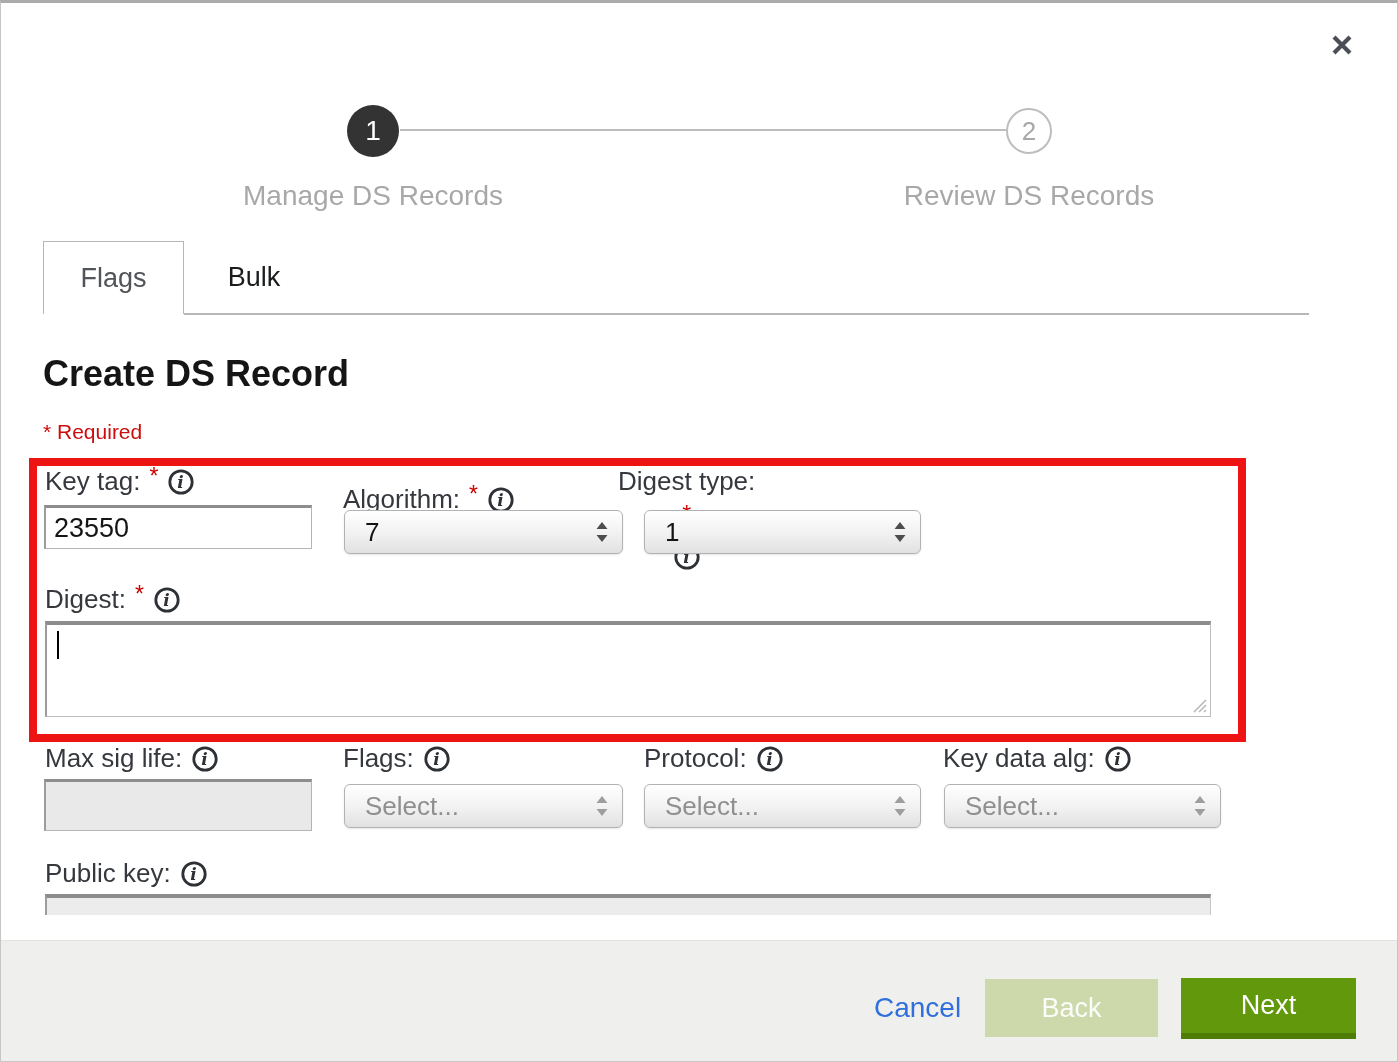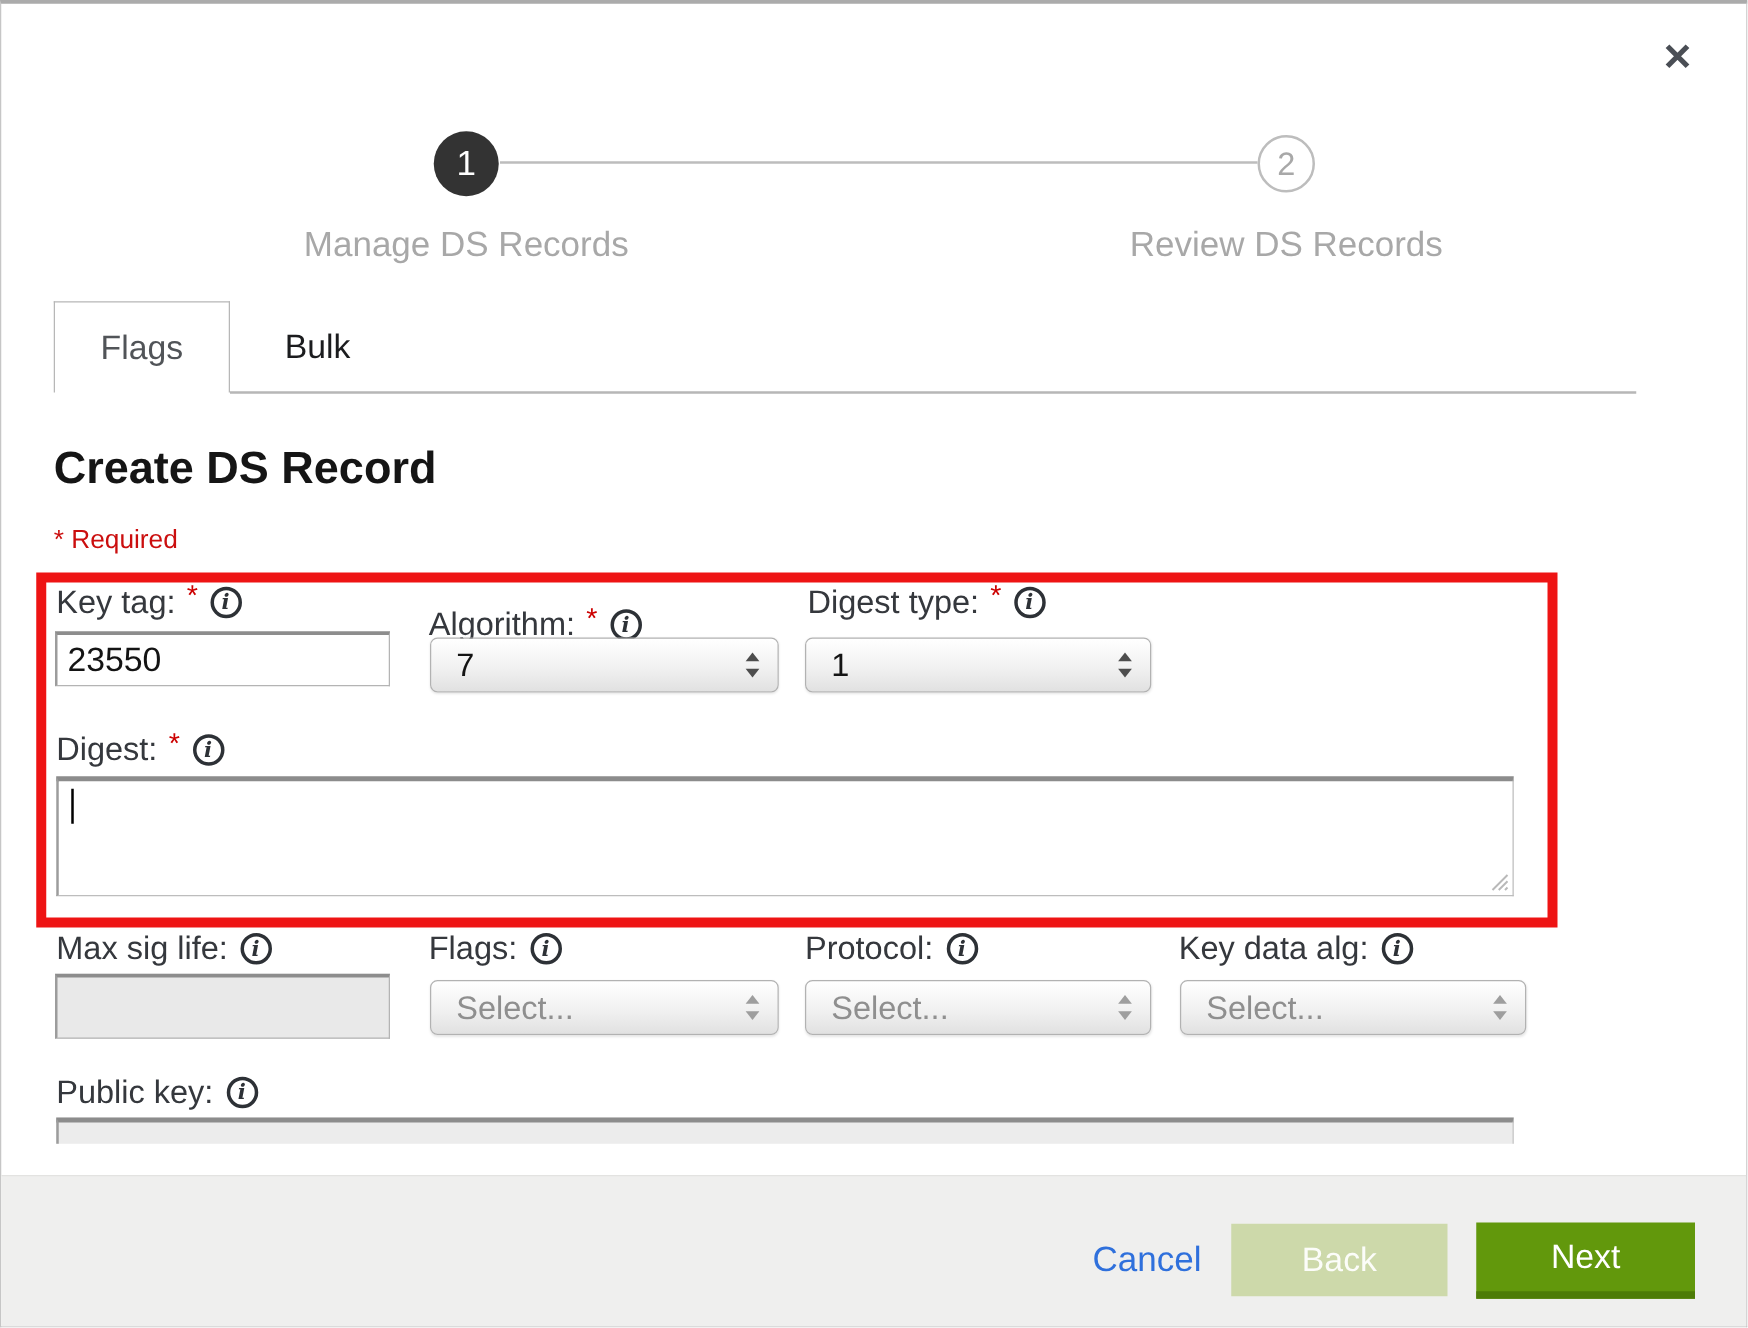--- a/index.html
+++ b/index.html
@@ -137,21 +137,21 @@
   <div class="flabel" style="left:342px; top:463px;margin-top:18px;">
     <span>Algorithm:</span>
     <span class="req">*</span>
     <span class="info">
       <svg width="28" height="28" viewBox="0 0 28 28">
         <circle cx="14" cy="14" r="11.2" fill="none" stroke="#2d3136" stroke-width="2.8"></circle>
         <text x="13.5" y="19.5" text-anchor="middle" font-family="DejaVu Serif, serif" font-style="italic" font-weight="bold" font-size="17" fill="#2d3136">i</text>
       </svg>
     </span>
   </div>
-  <div class="flabel" style="left:645px; top:463px;">
+  <div class="flabel" style="left:617px; top:463px;flex-direction:column;">
     <span>Digest type:</span>
     <span class="req">*</span>
     <span class="info">
       <svg width="28" height="28" viewBox="0 0 28 28">
         <circle cx="14" cy="14" r="11.2" fill="none" stroke="#2d3136" stroke-width="2.8"></circle>
         <text x="13.5" y="19.5" text-anchor="middle" font-family="DejaVu Serif, serif" font-style="italic" font-weight="bold" font-size="17" fill="#2d3136">i</text>
       </svg>
     </span>
   </div>
 

